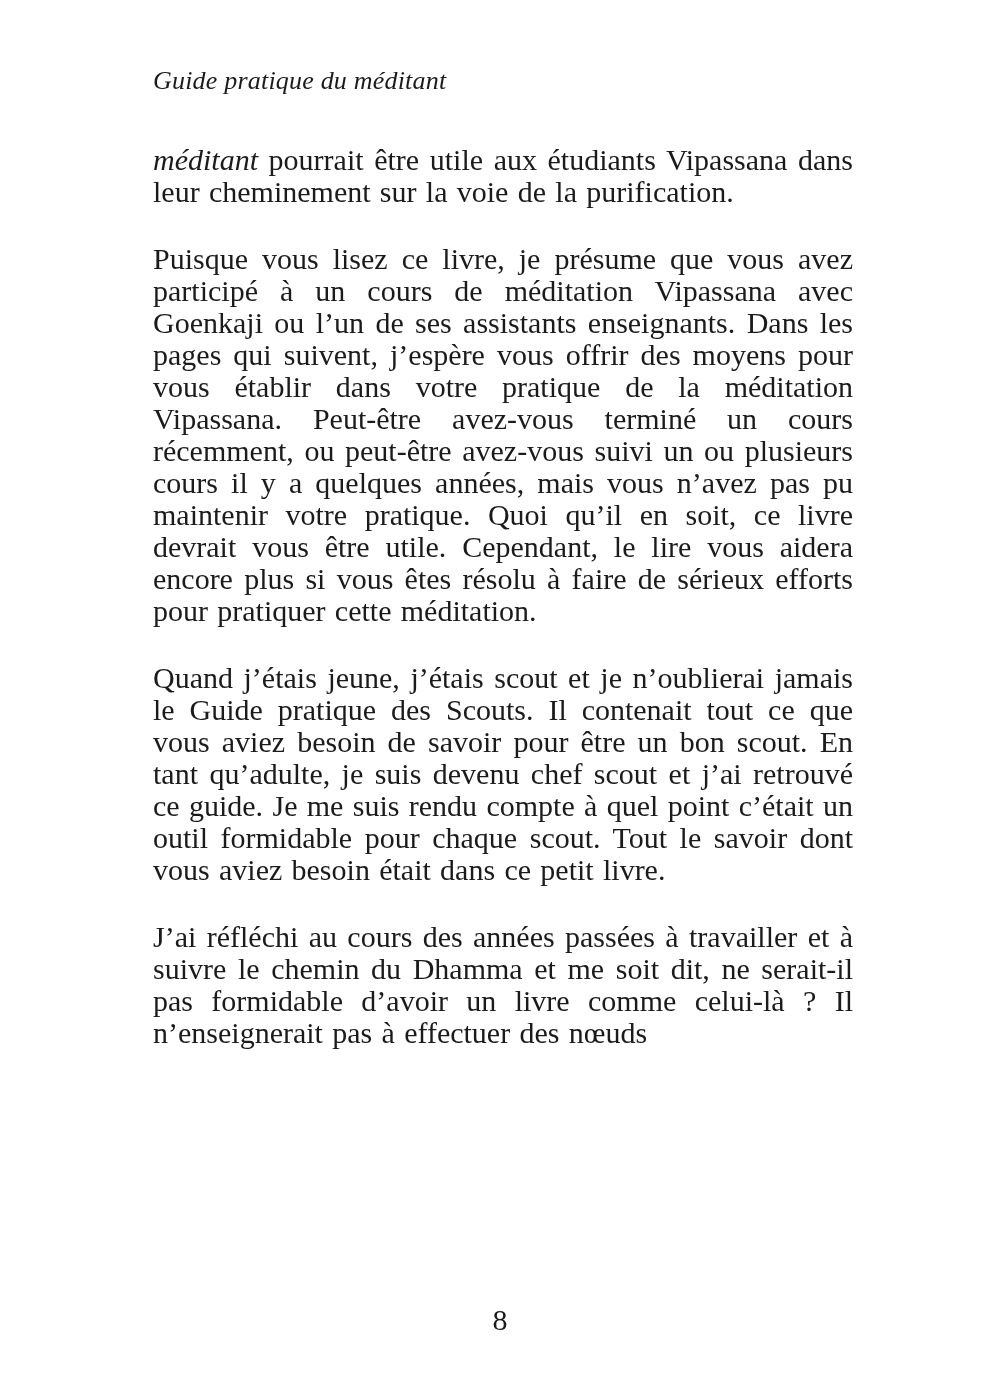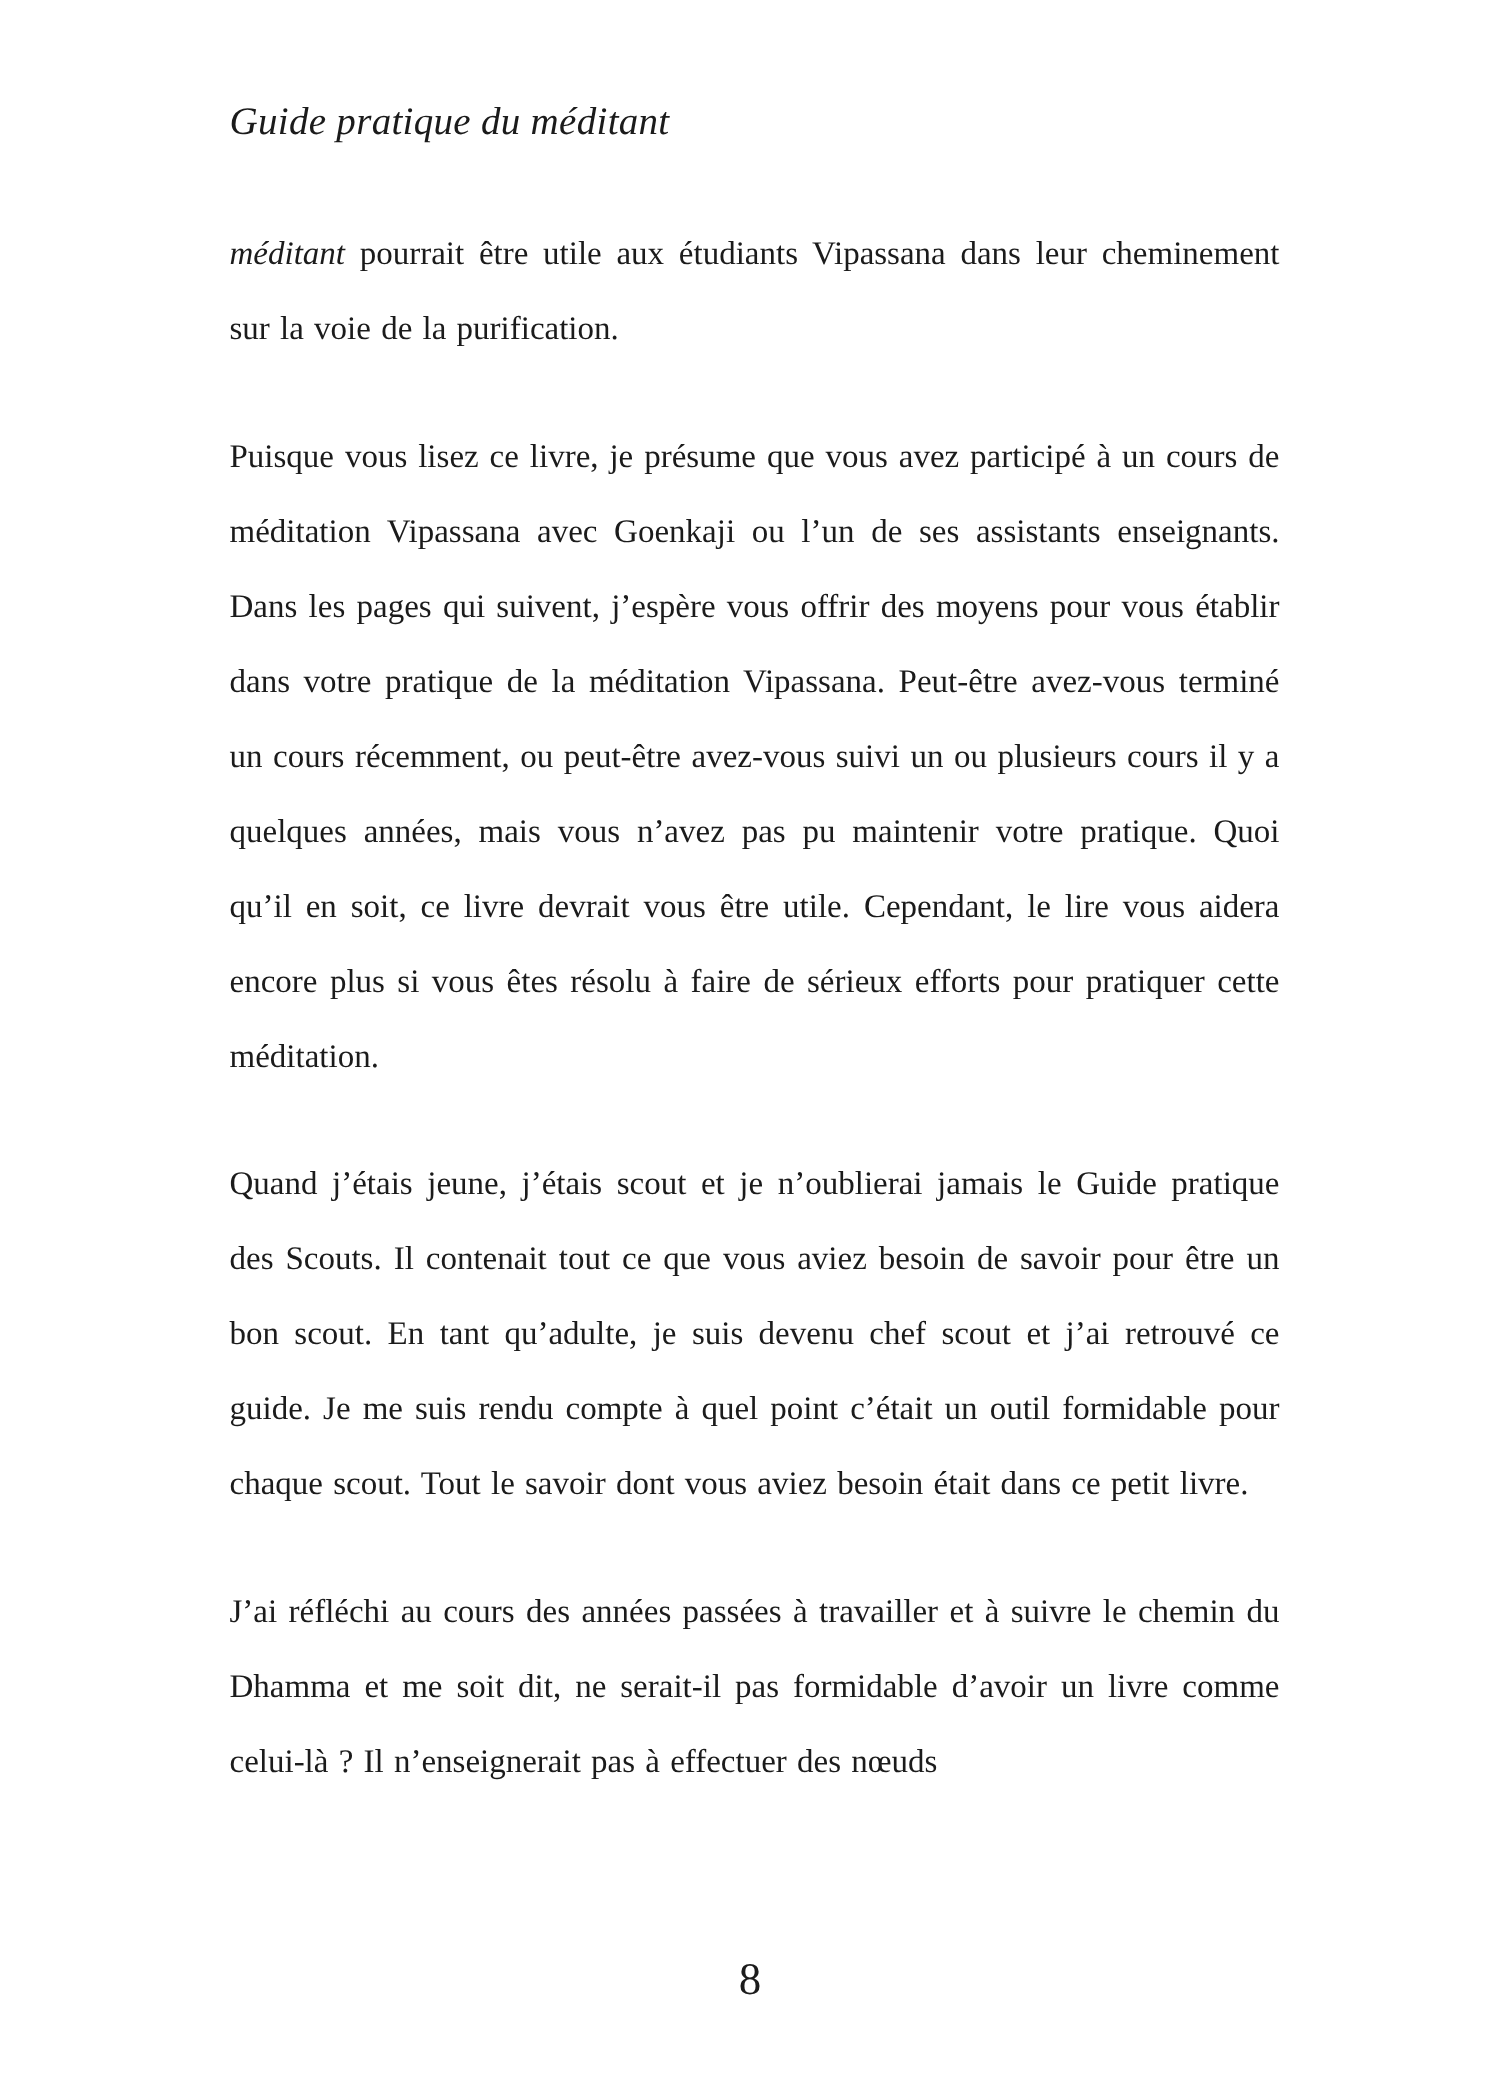--- a/index.html
+++ b/index.html
@@ -29,22 +29,22 @@
     width: 700px;
   }
   .running-header {
     font-style: italic;
     font-size: 26px;
     line-height: 34px;
     margin: 0 0 46px 0;
     letter-spacing: 0.2px;
   }
   p.body-paragraph {
-    font-size: 22px;
-    line-height: 50px;
+    font-size: 30px;
+    line-height: 32px;
     margin: 0 0 35px 0;
     text-align: justify;
     word-spacing: 0.06em;
   }
   p.body-paragraph:last-of-type {
     margin-bottom: 0;
   }
   p.body-paragraph em {
     font-style: italic;
   }

